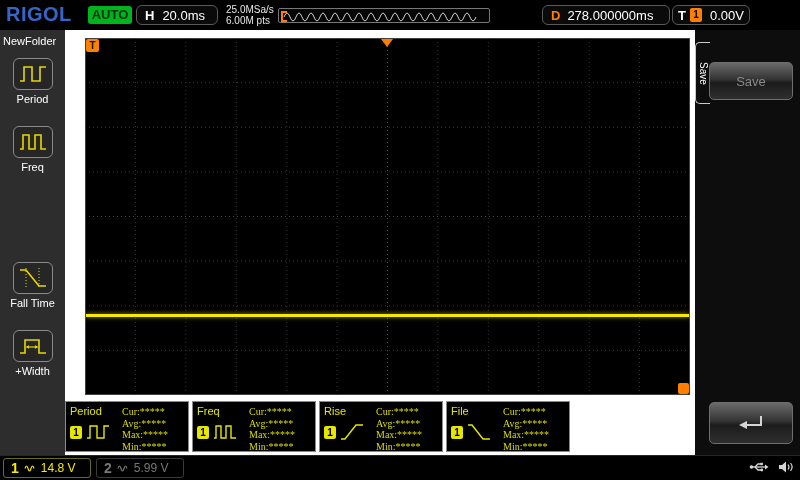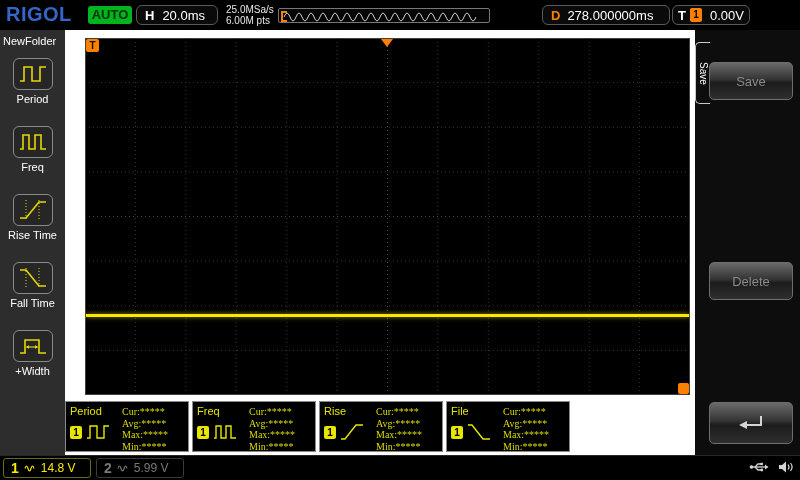--- a/index.html
+++ b/index.html
@@ -136,30 +136,20 @@
 
     <div class="sb-item" style="top:96px">
       <div class="sb-icon">
         <svg width="28" height="24" viewBox="0 0 28 24">
             <polyline points="1,19 4,19 4,5 10,5 10,19 16,19 16,5 22,5 22,19 27,19" stroke="#e8d800" stroke-width="1.6" fill="none"></polyline>
           </svg>
       </div>
       <div class="sb-label">Freq</div>
     </div>
 
-    <div class="sb-item" style="top:164px">
-      <div class="sb-icon">
-        <svg width="28" height="24" viewBox="0 0 28 24">
-            <polyline points="1,20 7,20 20,4 27,4" stroke="#e8d800" stroke-width="1.6" fill="none"></polyline>
-            <line x1="7" y1="2" x2="7" y2="22" stroke="#e8d800" stroke-width="1" stroke-dasharray="1 2"></line>
-            <line x1="20" y1="2" x2="20" y2="22" stroke="#e8d800" stroke-width="1" stroke-dasharray="1 2"></line>
-          </svg>
-      </div>
-      <div class="sb-label">Rise Time</div>
-    </div>
 
     <div class="sb-item" style="top:300px">
       <div class="sb-icon">
         <svg width="28" height="24" viewBox="0 0 28 24">
             <polyline points="1,19 6,19 6,6 20,6 20,19 27,19" stroke="#e8d800" stroke-width="1.6" fill="none"></polyline>
             <line x1="8" y1="13" x2="18" y2="13" stroke="#e8d800" stroke-width="1.2"></line>
             <polygon points="6.5,13 10,11.3 10,14.7" fill="#e8d800"></polygon>
             <polygon points="19.5,13 16,11.3 16,14.7" fill="#e8d800"></polygon>
           </svg>
       </div>
@@ -280,21 +270,20 @@
         <div>Min:*****</div>
       </div>
     </div>
   </div>
 
   <div class="menu">
     <div class="menu-tab">
       <span>Save</span>
     </div>
     <button class="mbtn disabled" style="top:32px">Save</button>
-    <button class="mbtn disabled" style="top:232px">Delete</button>
     <button class="mbtn" style="top:372px; height:42px">
       <svg width="36" height="24" viewBox="0 0 36 24">
         <path d="M28,5 V14 H13" stroke="#d5d5d5" stroke-width="2" fill="none"></path>
         <polygon points="14,10 14,18 6,14" fill="#d5d5d5"></polygon>
       </svg>
     </button>
   </div>
 
   <div class="statusbar">
     <div class="chan ch1">

